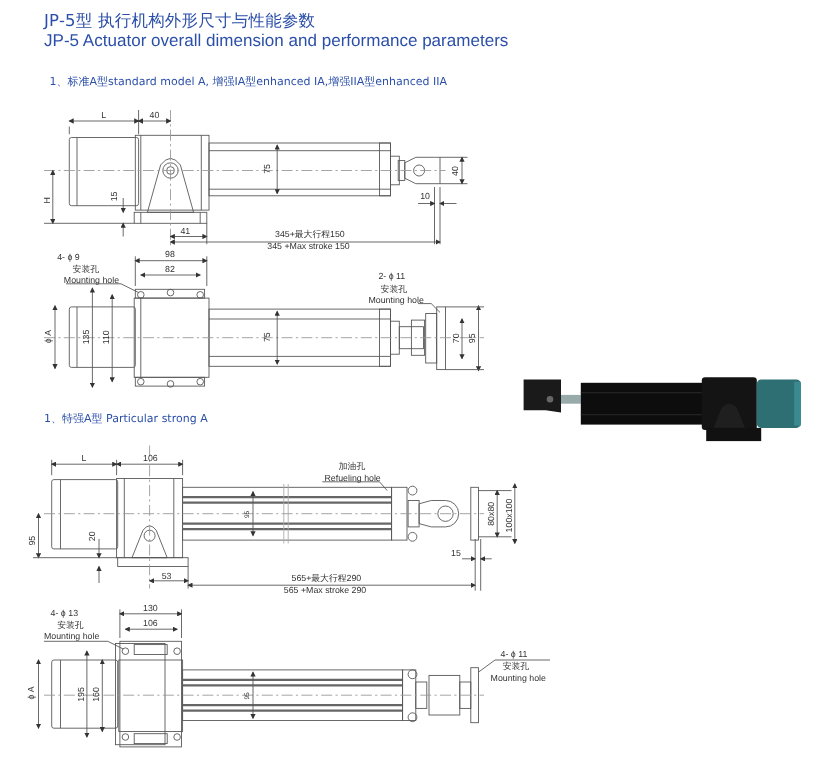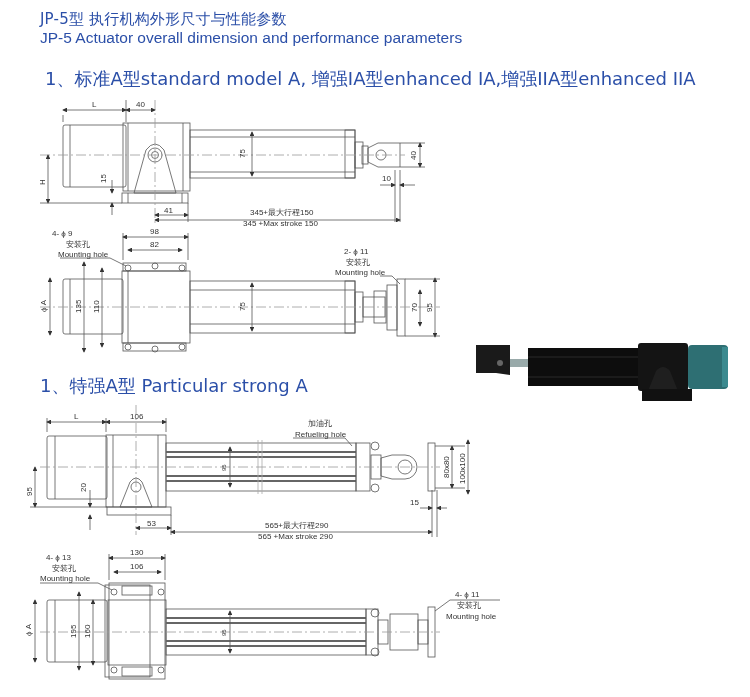--- a/index.html
+++ b/index.html
@@ -1,19 +1,19 @@
 <!DOCTYPE html>
 <html><head>
 <meta charset="utf-8">
 <style>
   html, body { margin:0; padding:0; background:#ffffff; }
   body { width:750px; height:697px; position:relative; overflow:hidden; font-family:"Liberation Sans", sans-serif; }
   .title-cn { position:absolute; left:40px; top:10px; font-size:15px; color:#2b4fa8; font-family:"DejaVu Sans", sans-serif; letter-spacing:0.2px; }
   .title-en { position:absolute; left:40px; top:29px; font-size:15.5px; color:#2b4fa8; font-family:"Liberation Sans", sans-serif; }
-  .section-title { position:absolute; left:45px; font-size:18px; color:#2b4fa8; font-family:"DejaVu Sans", sans-serif; }
+  .section-title { position:absolute; left:45px; font-size:10px; color:#2b4fa8; font-family:"DejaVu Sans", sans-serif; }
   #sec1 { top:67px; }
   #sec2 { top:374px; left:40px; }
   svg.drawing { position:absolute; left:0; top:0; }
   svg text { font-family:"Liberation Sans", sans-serif; fill:#333; }
   .photo { position:absolute; left:470px; top:333px; width:260px; height:70px; }
 </style>
 </head>
 <body>
 
 <div class="title-cn">JP-5型 执行机构外形尺寸与性能参数</div>

